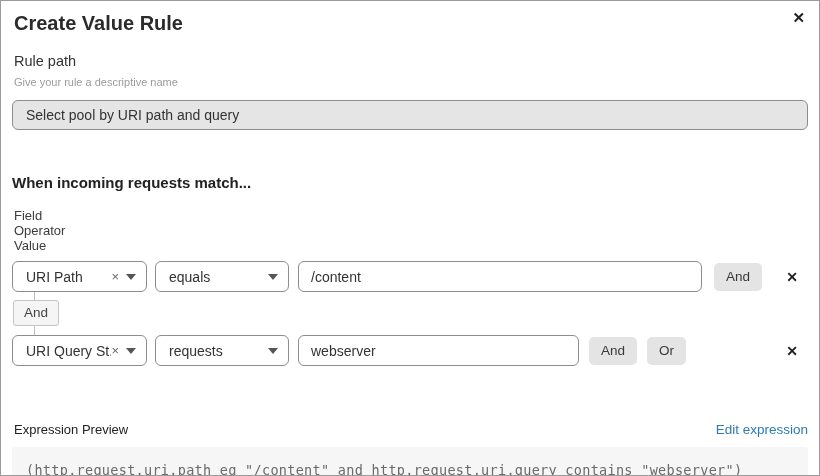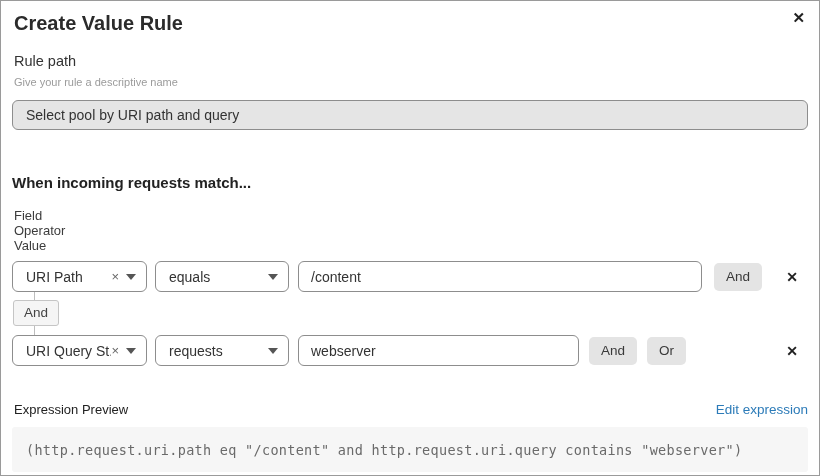--- a/index.html
+++ b/index.html
@@ -170,21 +170,21 @@
     background: #f5f5f5;
     padding: 4px 10px 5px 10px;
     font-size: 13.5px;
     color: #444;
     cursor: pointer;
   }
   .preview-header {
     display: flex;
     align-items: center;
     justify-content: space-between;
-    margin-top: 36px;
+    margin-top: 56px;
     margin-left: 2px;
   }
   .preview-label {
     font-size: 13px;
     color: #222;
   }
   .edit-link {
     font-size: 13.5px;
     color: #2c7bb8;
     text-decoration: none;

